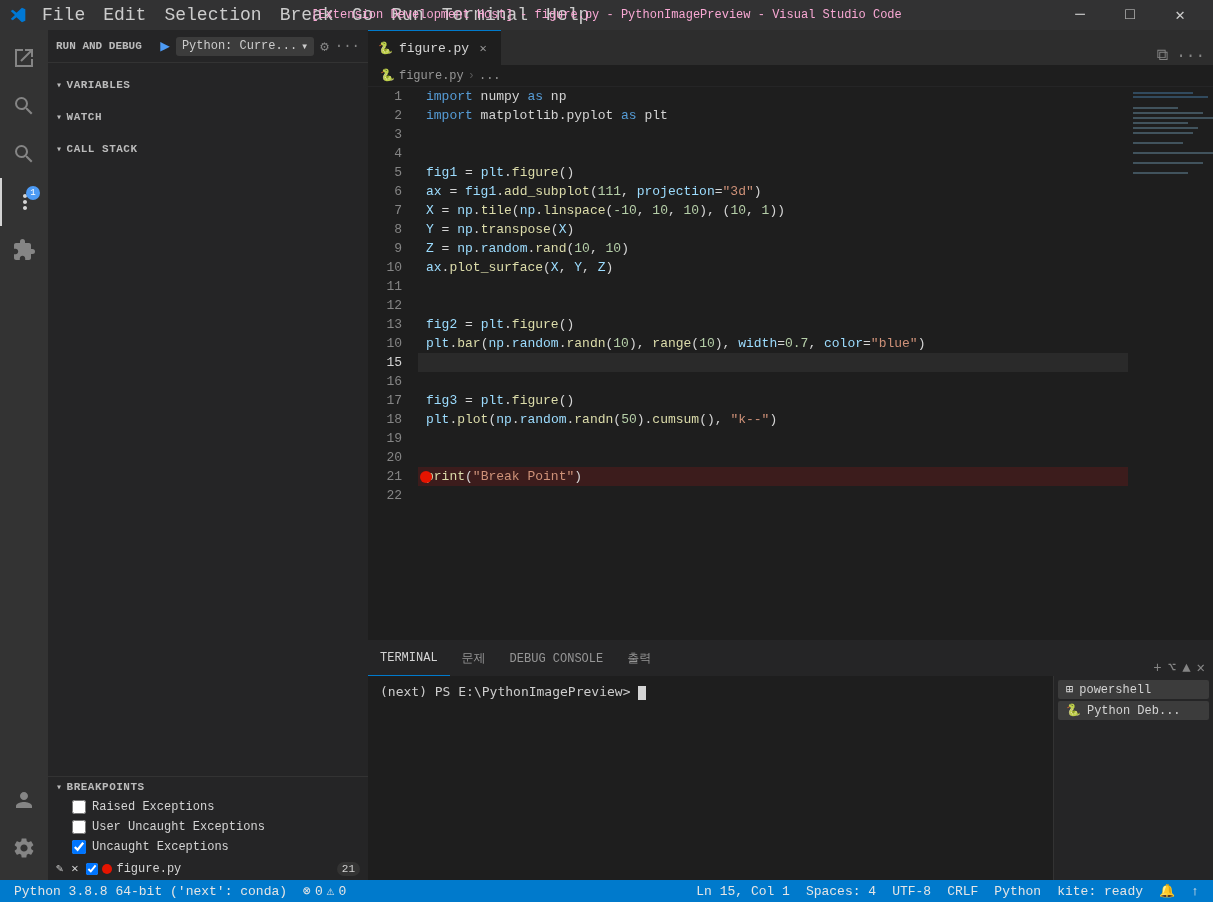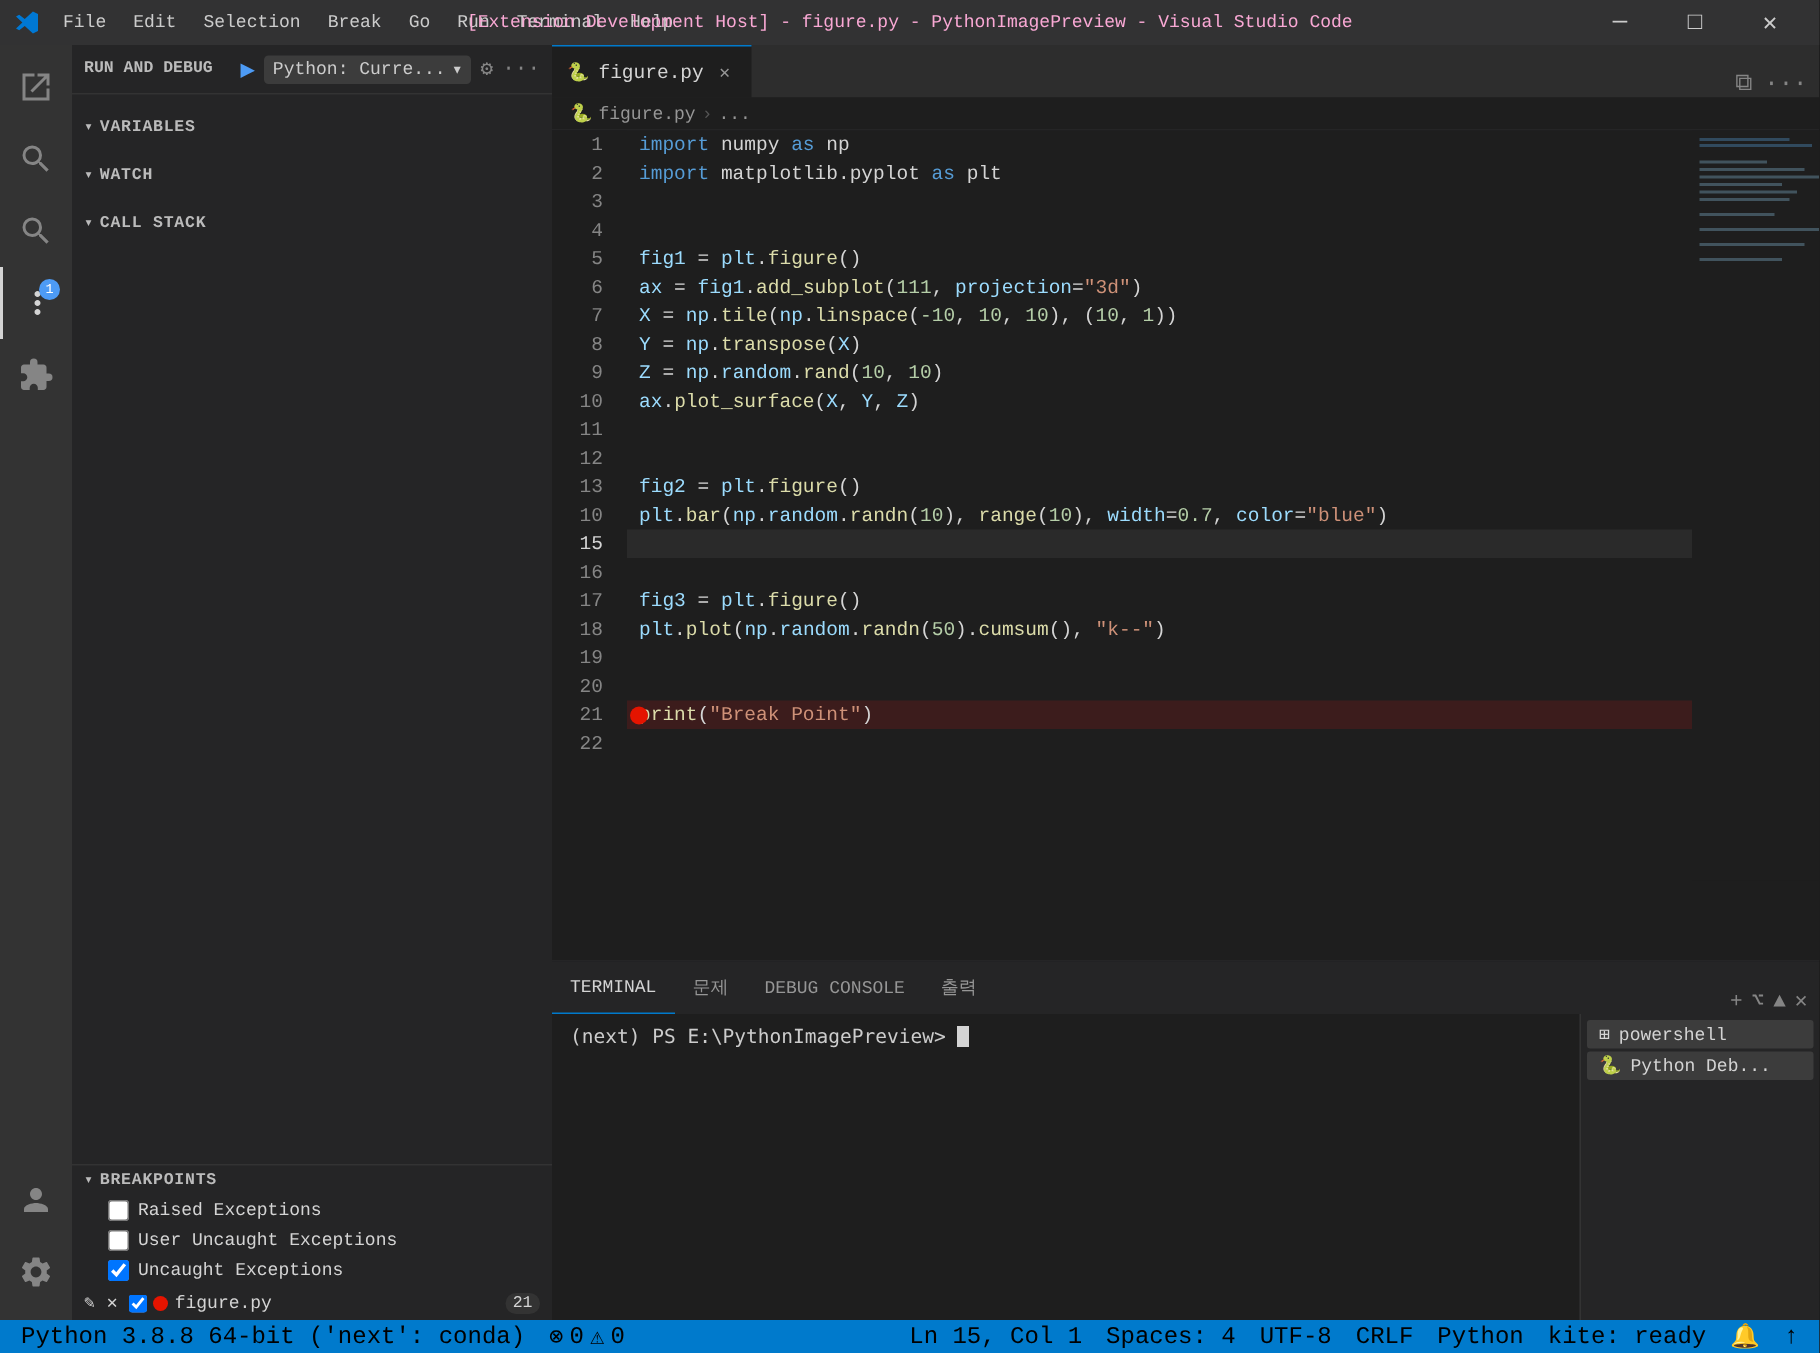--- a/index.html
+++ b/index.html
@@ -37,21 +37,21 @@
       left: 50%;
       transform: translateX(-50%);
     }
     .titlebar-menu {
       display: flex;
       align-items: center;
       gap: 2px;
     }
     .titlebar-menu span {
       padding: 4px 8px;
-      font-size: 12px;
+      font-size: 18px;
       color: #ccc;
       cursor: pointer;
     }
     .titlebar-controls {
       display: flex;
       gap: 4px;
     }
     .titlebar-controls span {
       width: 46px;
       height: 30px;
@@ -476,22 +476,22 @@
       align-items: center;
       gap: 4px;
     }
     .status-right { margin-left: auto; }
     .status-item {
       display: flex;
       align-items: center;
       gap: 4px;
       padding: 0 6px;
       height: 18px;
-      font-size: 16px;
-      color: #000000;
+      font-size: 13px;
+      color: #e5e5e5;
       cursor: pointer;
     }
     .panel-terminals-sidebar {
       position: absolute;
       right: 0;
       top: 0;
       bottom: 0;
       width: 160px;
       background: #252526;
       border-left: 1px solid #333;

